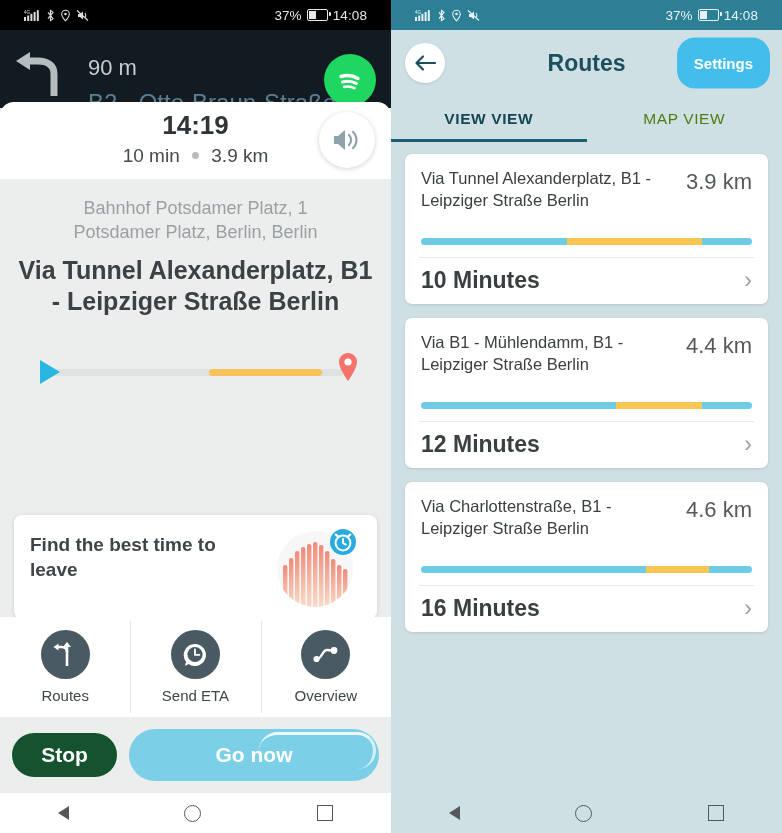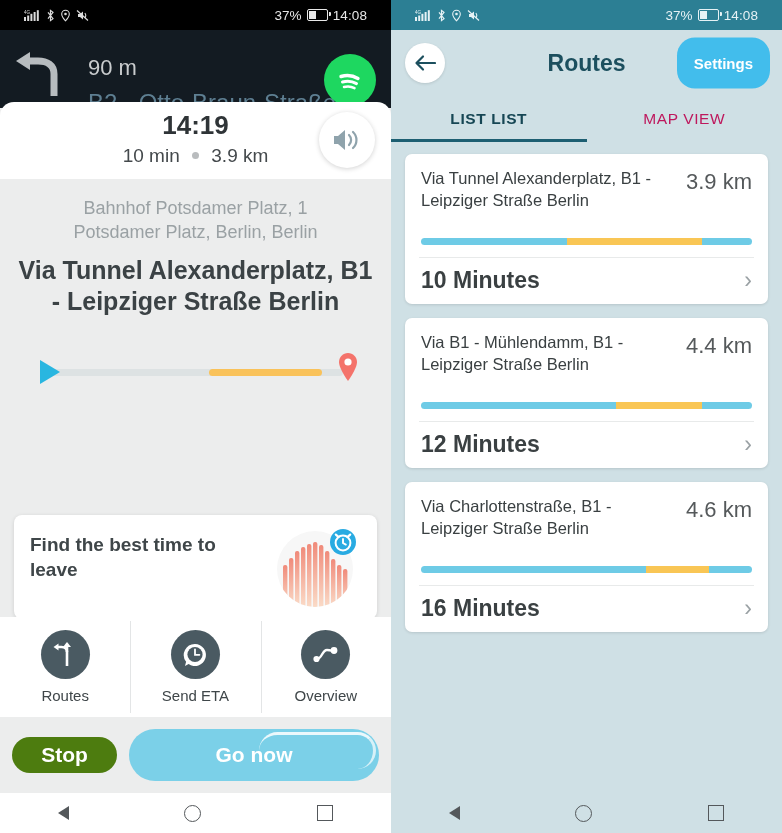--- a/index.html
+++ b/index.html
@@ -49,37 +49,37 @@
   .best-title{font-size:19px;font-weight:bold;color:#3f4649;line-height:1.3;max-width:200px;}
   .best-graphic{position:absolute;right:16px;top:10px;width:86px;height:86px;}
 
   .action-bar{position:absolute;left:0;right:0;top:617px;height:100px;background:#fff;display:flex;}
   .action{flex:1;display:flex;flex-direction:column;align-items:center;justify-content:center;gap:8px;position:relative;}
   .action + .action:before{content:"";position:absolute;left:0;top:4px;bottom:4px;width:1px;background:#e3e5e6;}
   .act-circle{width:49px;height:49px;border-radius:50%;background:#4a5a62;display:flex;align-items:center;justify-content:center;}
   .act-label{font-size:15px;color:#3f4649;}
 
   .cta-bar{position:absolute;left:0;right:0;top:717px;height:76px;background:#eceded;display:flex;align-items:center;padding:0 12px;box-sizing:border-box;gap:12px;}
-  .btn-stop{width:105px;height:36px;border-radius:26px;background:#4d7c0f;color:#fff;font-size:21px;font-weight:bold;
+  .btn-stop{width:105px;height:44px;border-radius:26px;background:#14532d;color:#fff;font-size:21px;font-weight:bold;
             display:flex;align-items:center;justify-content:center;}
   .btn-go{flex:1;height:52px;border-radius:26px;background:#7bd0e8;color:#fff;font-size:21px;font-weight:bold;
           display:flex;align-items:center;justify-content:center;position:relative;overflow:hidden;}
   .btn-go:after{content:"";position:absolute;left:52%;right:3px;top:3px;height:34px;border-radius:26px;border-top:3px solid rgba(255,255,255,.85);border-right:3px solid rgba(255,255,255,.7);border-left:0;border-bottom:0;}
 
   
   .rp{background:#cfe0e5;}
   .rp .statusbar{background:#2c7f94;color:#e6f2f5;}
   .rp-header{height:66px;background:#cfe0e5;display:flex;align-items:center;justify-content:center;position:relative;}
   .rp-title{font-size:23px;font-weight:bold;color:#1c4f5e;}
   .back-btn{position:absolute;left:14px;top:50%;transform:translateY(-50%);width:40px;height:40px;border-radius:50%;background:#fff;
             display:flex;align-items:center;justify-content:center;box-shadow:0 1px 3px rgba(0,0,0,.12);}
   .settings-btn{position:absolute;right:12px;top:50%;transform:translateY(-50%);height:35px;padding:8px 17px;border-radius:18px;background:#42bdec;
                 color:#fff;font-size:15px;font-weight:bold;display:flex;align-items:center;justify-content:center;}
   .tabs{height:46px;display:flex;background:#cfe0e5;position:relative;}
-  .tab{flex:1;display:flex;align-items:center;justify-content:center;font-size:15.5px;letter-spacing:.6px;color:#be185d;}
+  .tab{flex:1;display:flex;align-items:center;justify-content:center;font-size:15.5px;letter-spacing:.6px;color:#4d7c0f;}
   .tab.active{color:#164654;font-weight:bold;}
   .tab-underline{position:absolute;left:0;bottom:0;width:50%;height:3px;background:#1d5f72;}
 
   .cards{padding:12px 14px 0;}
   .rcard{background:#fff;border-radius:7px;padding:14px 16px 10px;margin-bottom:14px;box-shadow:0 1px 3px rgba(0,0,0,.12);}
   .rcard-top{display:flex;justify-content:space-between;align-items:flex-start;gap:10px;}
   .rcard-name{font-size:16.5px;color:#3a4042;line-height:1.33;flex:1;}
   .rcard-dist{font-size:22px;color:#55595b;white-space:nowrap;padding-top:1px;}
   .rcard-bar{height:7px;border-radius:4px;background:#6ecbe6;margin:26px 0 12px;position:relative;overflow:hidden;}
   .rcard-bar .yellow{position:absolute;top:0;bottom:0;background:#f9c champion;}
@@ -302,21 +302,21 @@
         <svg width="22" height="18" viewBox="0 0 22 18">
           <path d="M21 9 H3" stroke="#1c4f5e" stroke-width="2.2" stroke-linecap="round"></path>
           <path d="M9 2.5 L2.5 9 L9 15.5" fill="none" stroke="#1c4f5e" stroke-width="2.2" stroke-linecap="round" stroke-linejoin="round"></path>
         </svg>
       </div>
       <div class="rp-title">Routes</div>
       <div class="settings-btn">Settings</div>
     </div>
 
     <div class="tabs">
-      <div class="tab active">LIST LIST</div>
+      <div class="tab active">VIEW VIEW</div>
       <div class="tab">MAP VIEW</div>
       <div class="tab-underline"></div>
     </div>
 
     <div class="cards">
 
       <div class="rcard">
         <div class="rcard-top">
           <div class="rcard-name">Via Tunnel Alexanderplatz, B1 - Leipziger Straße Berlin</div>
           <div class="rcard-dist">3.9 km</div>

